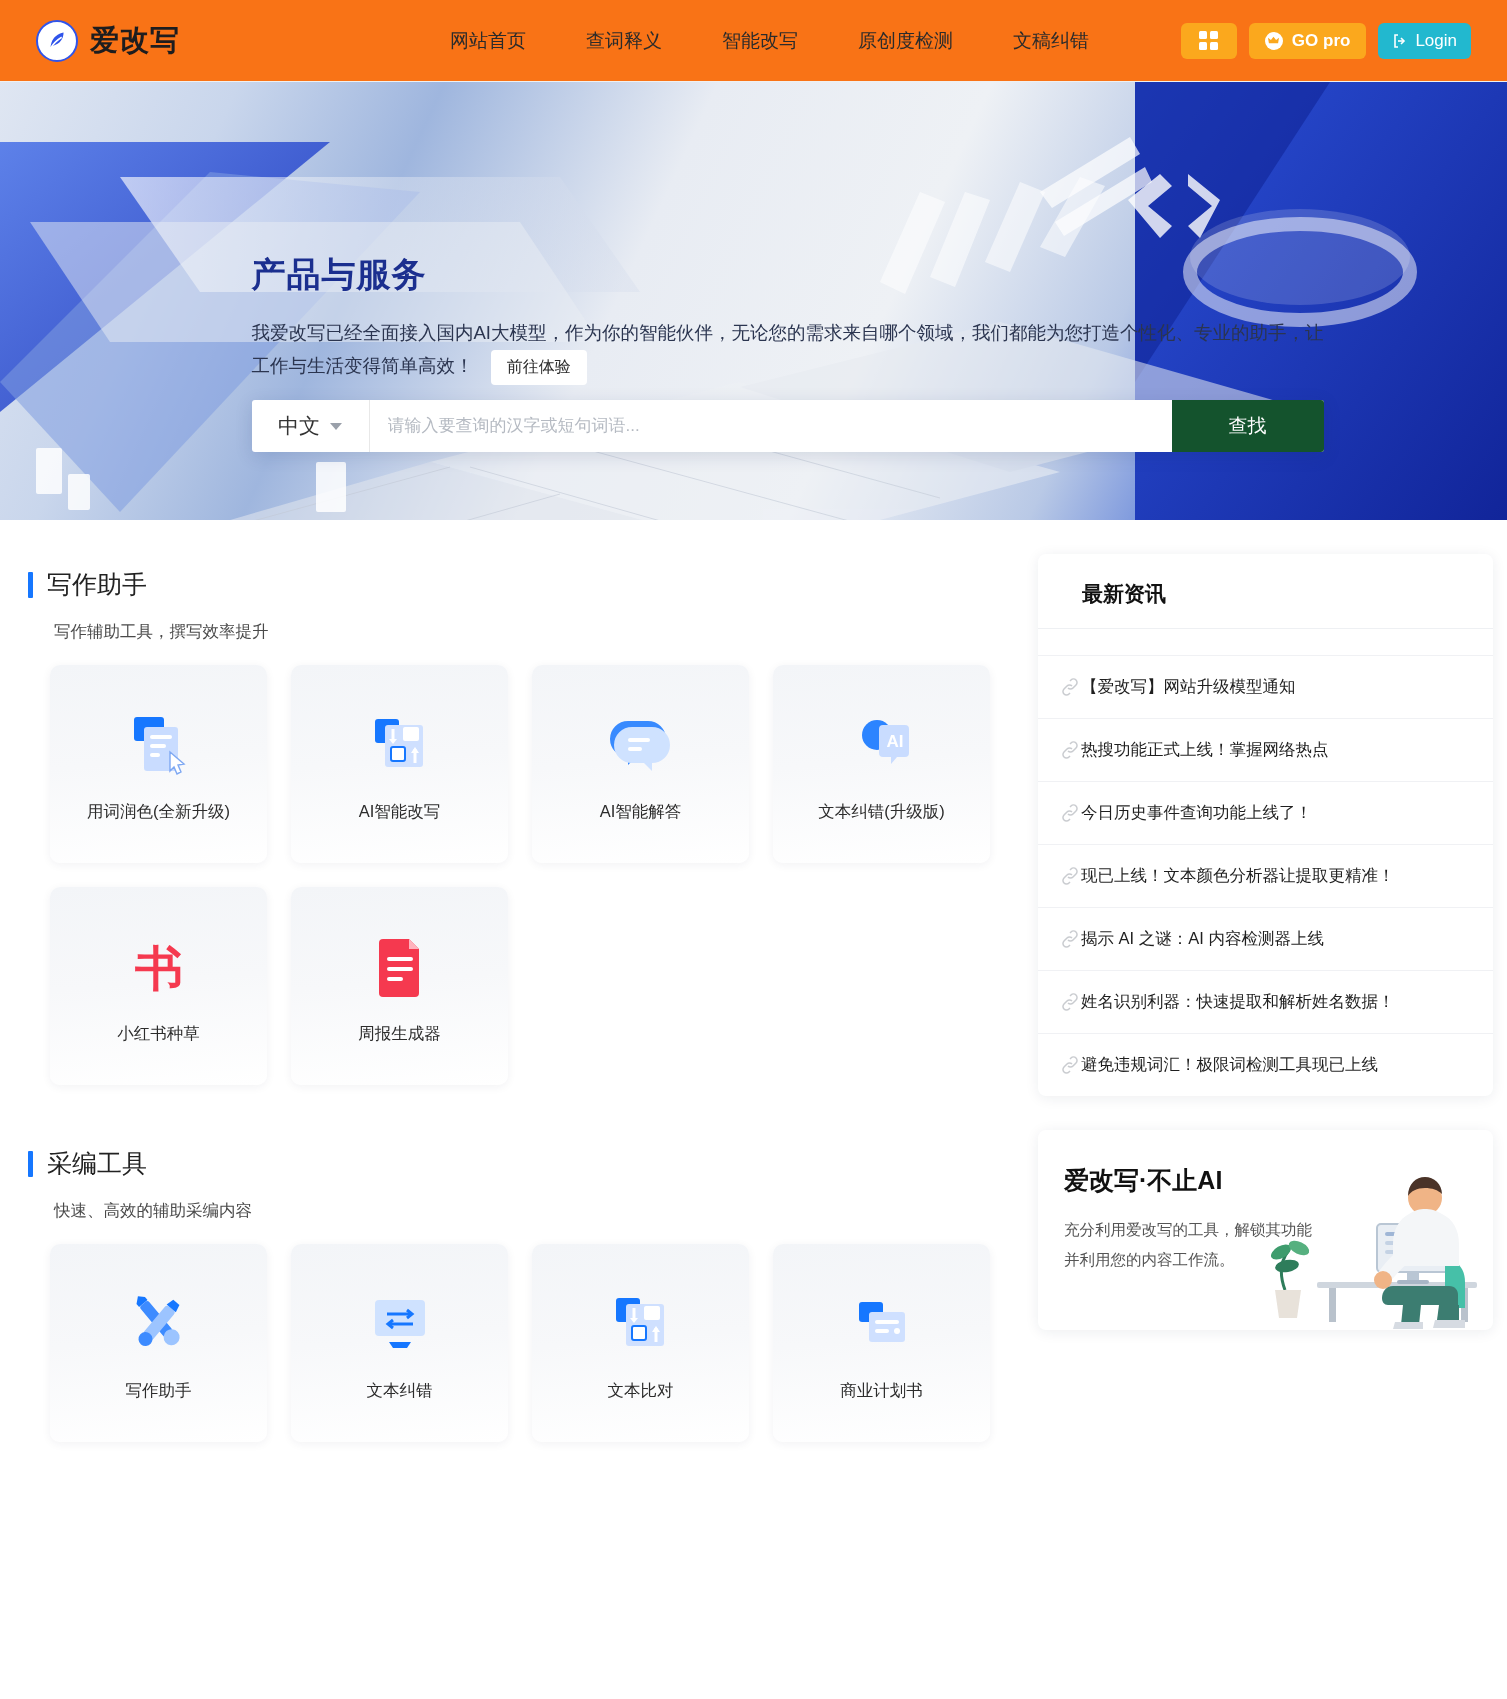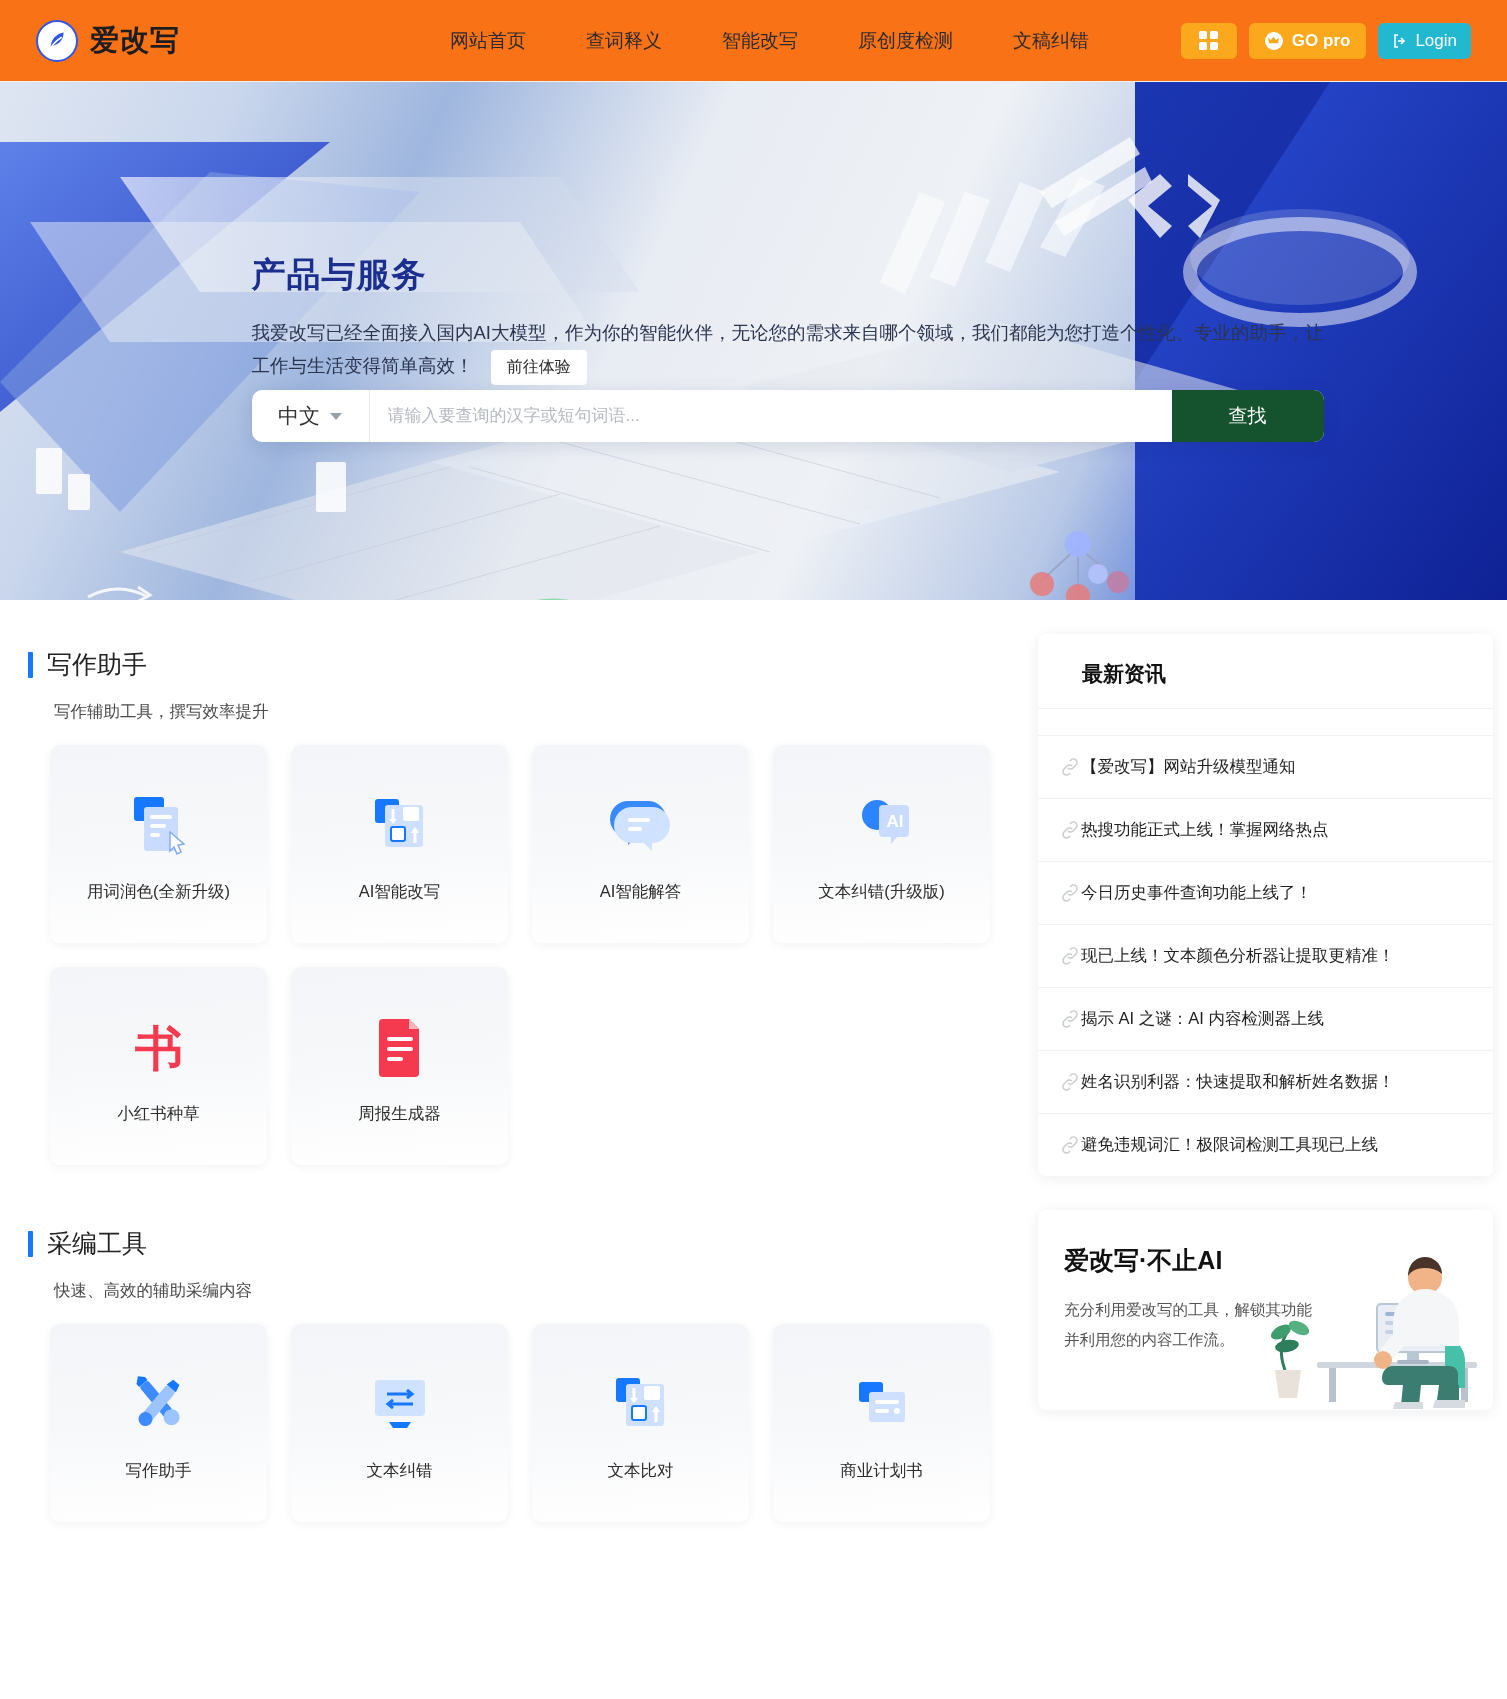--- a/index.html
+++ b/index.html
@@ -64,21 +64,21 @@
   .crown-dot svg { width: 11px; height: 11px; }
   .btn-login {
     height: 36px; border-radius: 6px; background: #22b8cf; color: #fff;
     display: flex; align-items: center; gap: 7px; padding: 0 14px;
     font-size: 17px; cursor: pointer; border: none;
   }
   .btn-login svg { width: 16px; height: 16px; }
 
   
   .hero {
-    position: relative; height: 518px; overflow: hidden;
+    position: relative; height: 438px; overflow: hidden;
     background: linear-gradient(115deg,
         #dfe6f2 0%, #c9d6ec 14%, #9fb6de 26%,
         #e8ecf3 42%, #eef1f5 58%,
         #b9c9e6 72%, #4a6fd6 84%, #1f3fc4 94%, #132a9e 100%);
   }
   .hero-deco { position: absolute; inset: 0; }
   .hero-inner {
     position: relative; z-index: 5;
     max-width: 1300px; margin: 0 auto; padding: 0 40px;
     height: 100%;
@@ -92,23 +92,23 @@
     position: absolute; left: 148px; top: 234px; width: 1078px;
     font-size: 18.5px; line-height: 33px; color: #2b3550;
   }
   .hero-cta {
     display: inline-block; background: #ffffff; color: #2a2a2a;
     font-size: 16px; padding: 7px 16px; border-radius: 4px;
     margin-left: 12px; vertical-align: middle; cursor: pointer;
     border: none;
   }
   .searchbar {
-    position: absolute; left: 148px; top: 308px;
+    position: absolute; left: 148px; top: 318px;
     width: 1072px; height: 52px; display: flex;
-    background: #fff; border-radius: 10px; overflow: hidden;
+    background: #fff; border-radius: 3px; overflow: hidden;
     box-shadow: 0 4px 18px rgba(20,40,90,.13);
   }
   .lang-select {
     width: 118px; display: flex; align-items: center; justify-content: center;
     gap: 10px; font-size: 21px; color: #333; cursor: pointer;
     border-right: 1px solid #e8e8e8;
   }
   .chev { width: 0; height: 0; border-left: 6px solid transparent;
           border-right: 6px solid transparent; border-top: 7px solid #9aa0aa; }
   .search-input {

